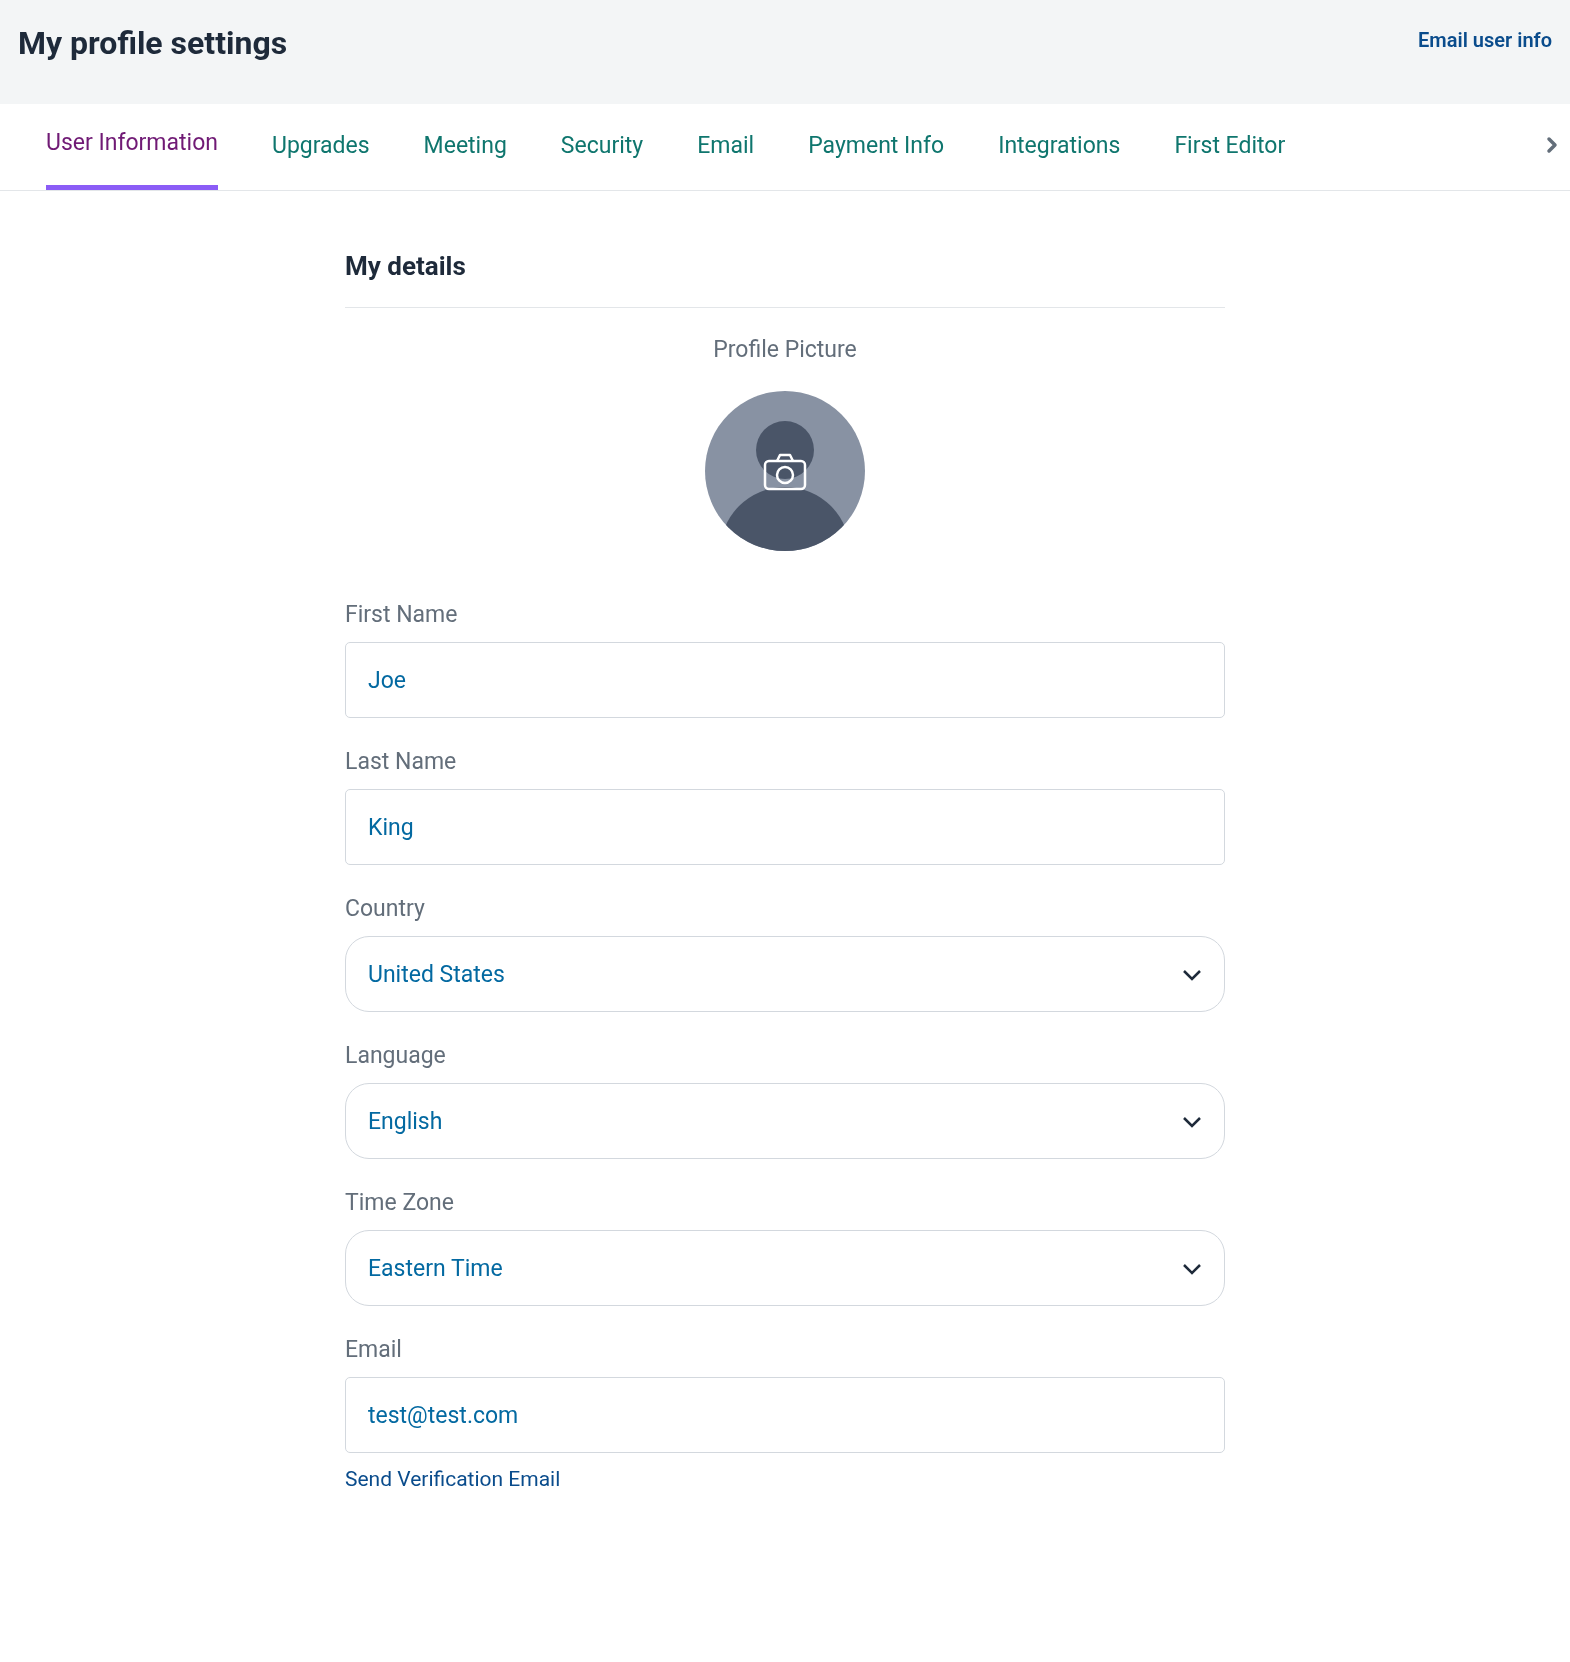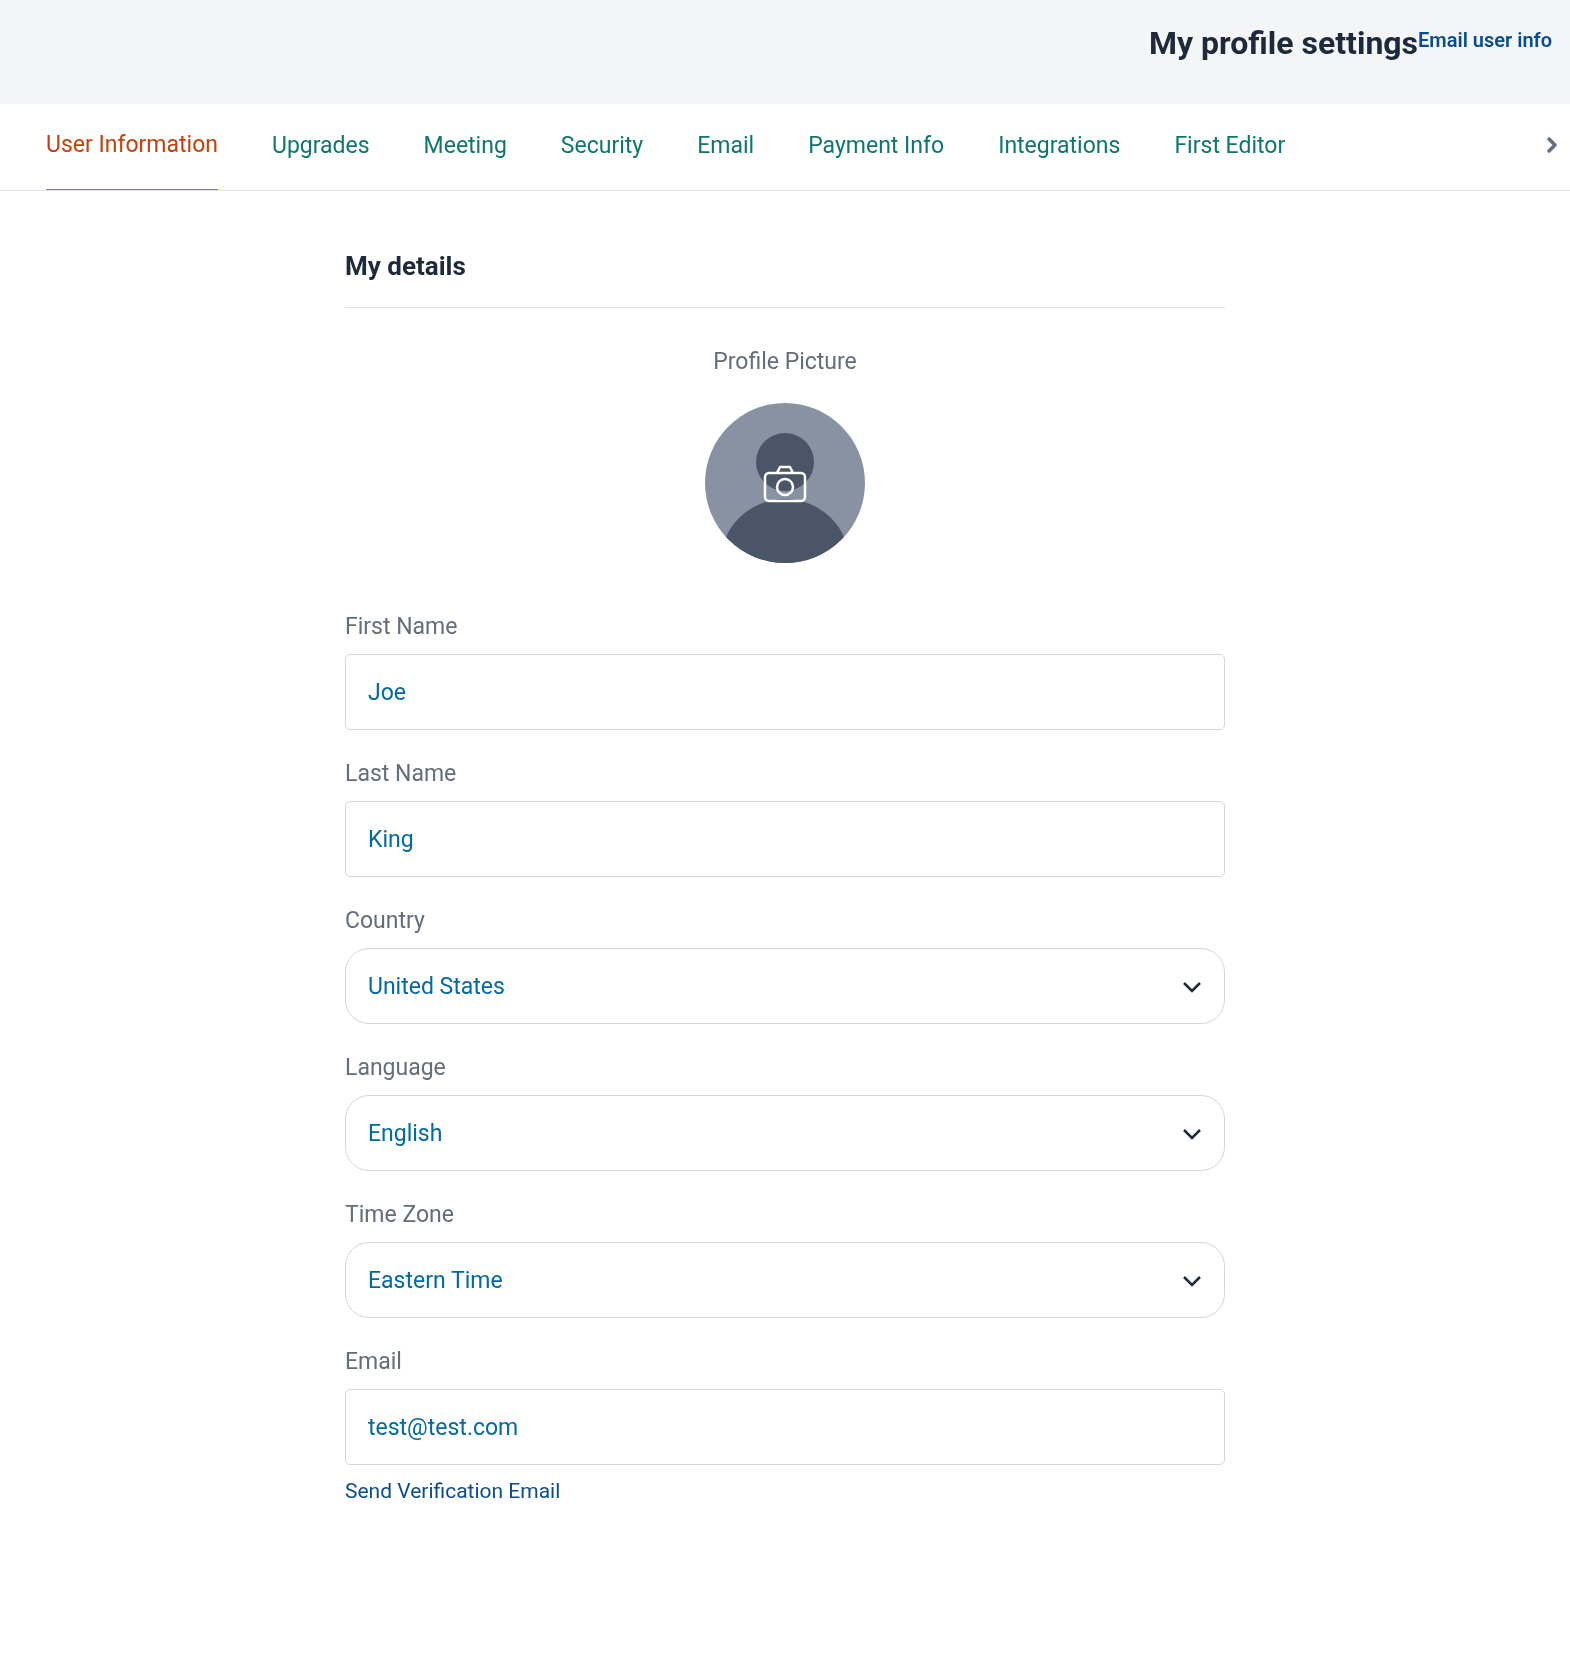--- a/index.html
+++ b/index.html
@@ -5,21 +5,21 @@
     * { box-sizing: border-box; margin: 0; padding: 0; }
     body {
       font-family: -apple-system, BlinkMacSystemFont, "Segoe UI", Roboto, "Helvetica Neue", Arial, sans-serif;
       color: #1e2a3a;
       background: #fff;
     }
     .header {
       background: #f3f5f6;
       padding: 24px 18px 42px 18px;
       display: flex;
-      justify-content: flex-end;
+      justify-content: space-between;
       align-items: flex-start;
     }
     .header-title {
       font-size: 32px;
       font-weight: 700;
       color: #1e2a3a;
     }
     .header-link {
       color: #0a4c8c;
       font-size: 20px;
@@ -44,43 +44,43 @@
       font-size: 23px;
       color: #0f766e;
       cursor: pointer;
       white-space: nowrap;
       padding-bottom: 4px;
       height: 86px;
       display: flex;
       align-items: center;
     }
     .tab.active {
-      color: #c2410c;
-      border-bottom: 1px solid #8b5cf6;
+      color: #701a75;
+      border-bottom: 5px solid #8b5cf6;
     }
     .tabs-scroll {
       position: absolute;
       right: 6px;
       top: 50%;
       transform: translateY(-50%);
       cursor: pointer;
       color: #636e7a;
     }
     .content {
       max-width: 880px;
       margin: 0 auto;
       padding: 60px 0 40px 0;
     }
     .section-title {
       font-size: 26px;
       font-weight: 700;
       color: #1e2a3a;
       padding-bottom: 26px;
       border-bottom: 1px solid #e3e6e9;
-      margin-bottom: 40px;
+      margin-bottom: 28px;
     }
     .profile-pic-section {
       text-align: center;
       margin-bottom: 50px;
     }
     .profile-pic-label {
       font-size: 23px;
       color: #636e7a;
       margin-bottom: 28px;
     }

